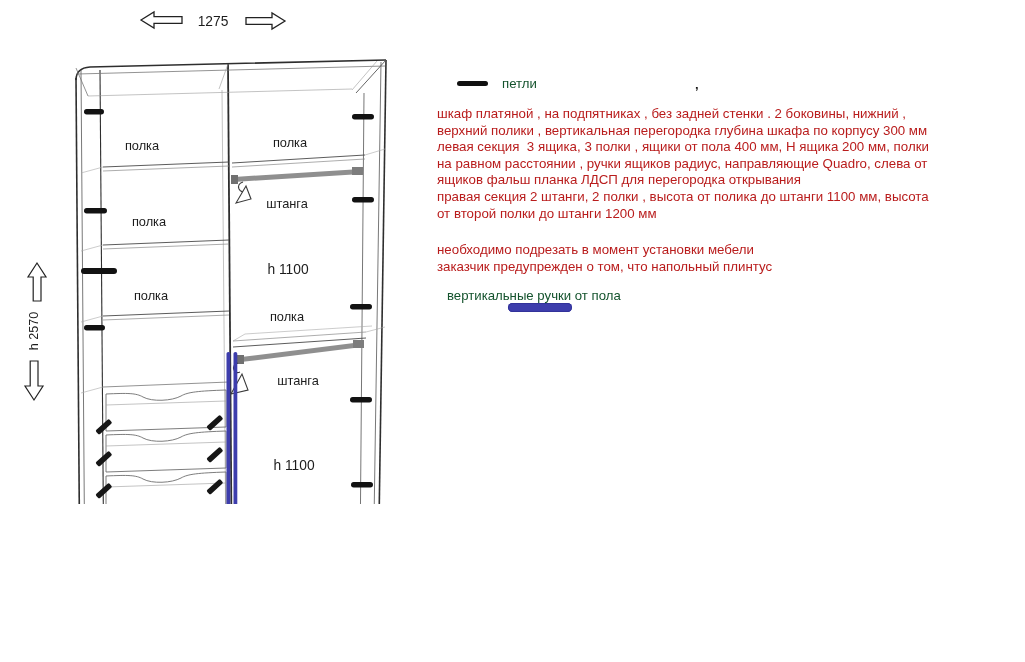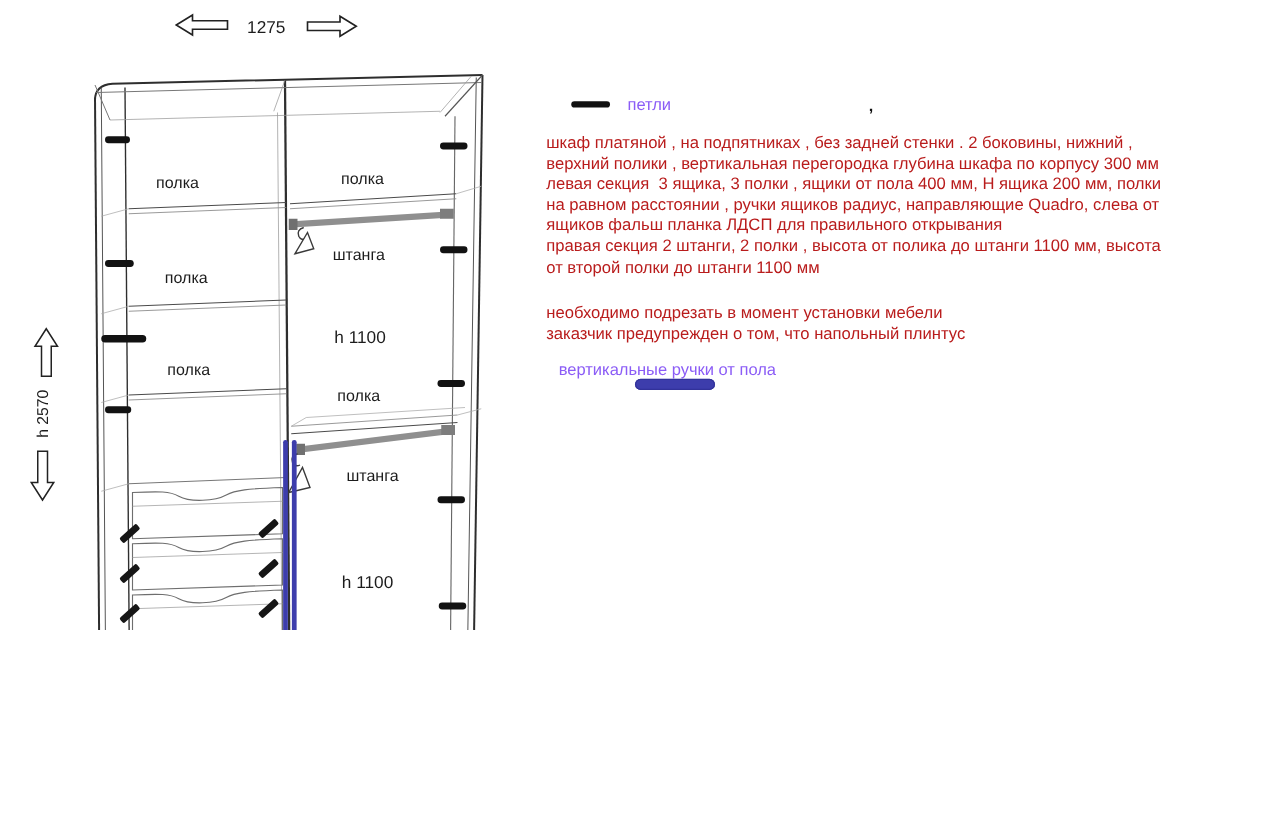--- a/index.html
+++ b/index.html
@@ -8,21 +8,21 @@
     font-family:"Liberation Sans", sans-serif;color:#222;
   }
   .diagram{position:absolute;left:0;top:0;}
   svg text{font-family:"Liberation Sans", sans-serif;fill:#1c1c1c;}
   .lbl{font-size:12.8px;}
   .dim{font-size:13.8px;}
   .notes{position:absolute;left:437px;top:0;width:578px;height:662px;}
   .legend-row{position:absolute;display:flex;align-items:center;}
   .legend-hinges{left:20px;top:76px;}
   .hinge-swatch{display:inline-block;width:31px;height:5px;background:#111;border-radius:3px;margin-right:14px;}
-  .legend-label{font-size:13.2px;color:#8b5cf6;}
+  .legend-label{font-size:13.2px;color:#14532d;}
   .stray{position:absolute;left:258px;top:84px;font-size:13px;font-weight:bold;color:#111;}
   .spec{position:absolute;left:0;top:106px;width:575px;}
   .spec .line, .warning .line{font-size:13.3px;line-height:16.6px;color:#b91c1c;white-space:pre;}
   .warning{position:absolute;left:0;top:242px;width:575px;}
   .legend-handles{left:10px;top:288px;flex-direction:column;}
   .handle-swatch{display:inline-block;width:64px;height:9px;background:#3d3dac;border-radius:4.5px;margin-left:12px;box-shadow:inset 0 0 0 1px #32329a;}
 </style>
 </head>
 <body>
 
@@ -198,23 +198,23 @@
       <span class="legend-label">петли</span>
     </div>
 
     <span class="stray">’</span>
 
     <div class="spec">
       <div class="line">шкаф платяной , на подпятниках , без задней стенки . 2 боковины, нижний ,</div>
       <div class="line">верхний полики , вертикальная перегородка глубина шкафа по корпусу 300 мм</div>
       <div class="line">левая секция  3 ящика, 3 полки , ящики от пола 400 мм, Н ящика 200 мм, полки</div>
       <div class="line">на равном расстоянии , ручки ящиков радиус, направляющие Quadro, слева от</div>
-      <div class="line">ящиков фальш планка ЛДСП для правильного открывания</div>
+      <div class="line">ящиков фальш планка ЛДСП для перегородка открывания</div>
       <div class="line">правая секция 2 штанги, 2 полки , высота от полика до штанги 1100 мм, высота</div>
-      <div class="line">от второй полки до штанги 1100 мм</div>
+      <div class="line">от второй полки до штанги 1200 мм</div>
     </div>
 
     <div class="warning">
       <div class="line">необходимо подрезать в момент установки мебели</div>
       <div class="line">заказчик предупрежден о том, что напольный плинтус</div>
     </div>
 
     <div class="legend-row legend-handles">
       <span class="legend-label">вертикальные ручки от пола</span>
       <span class="handle-swatch"></span>

